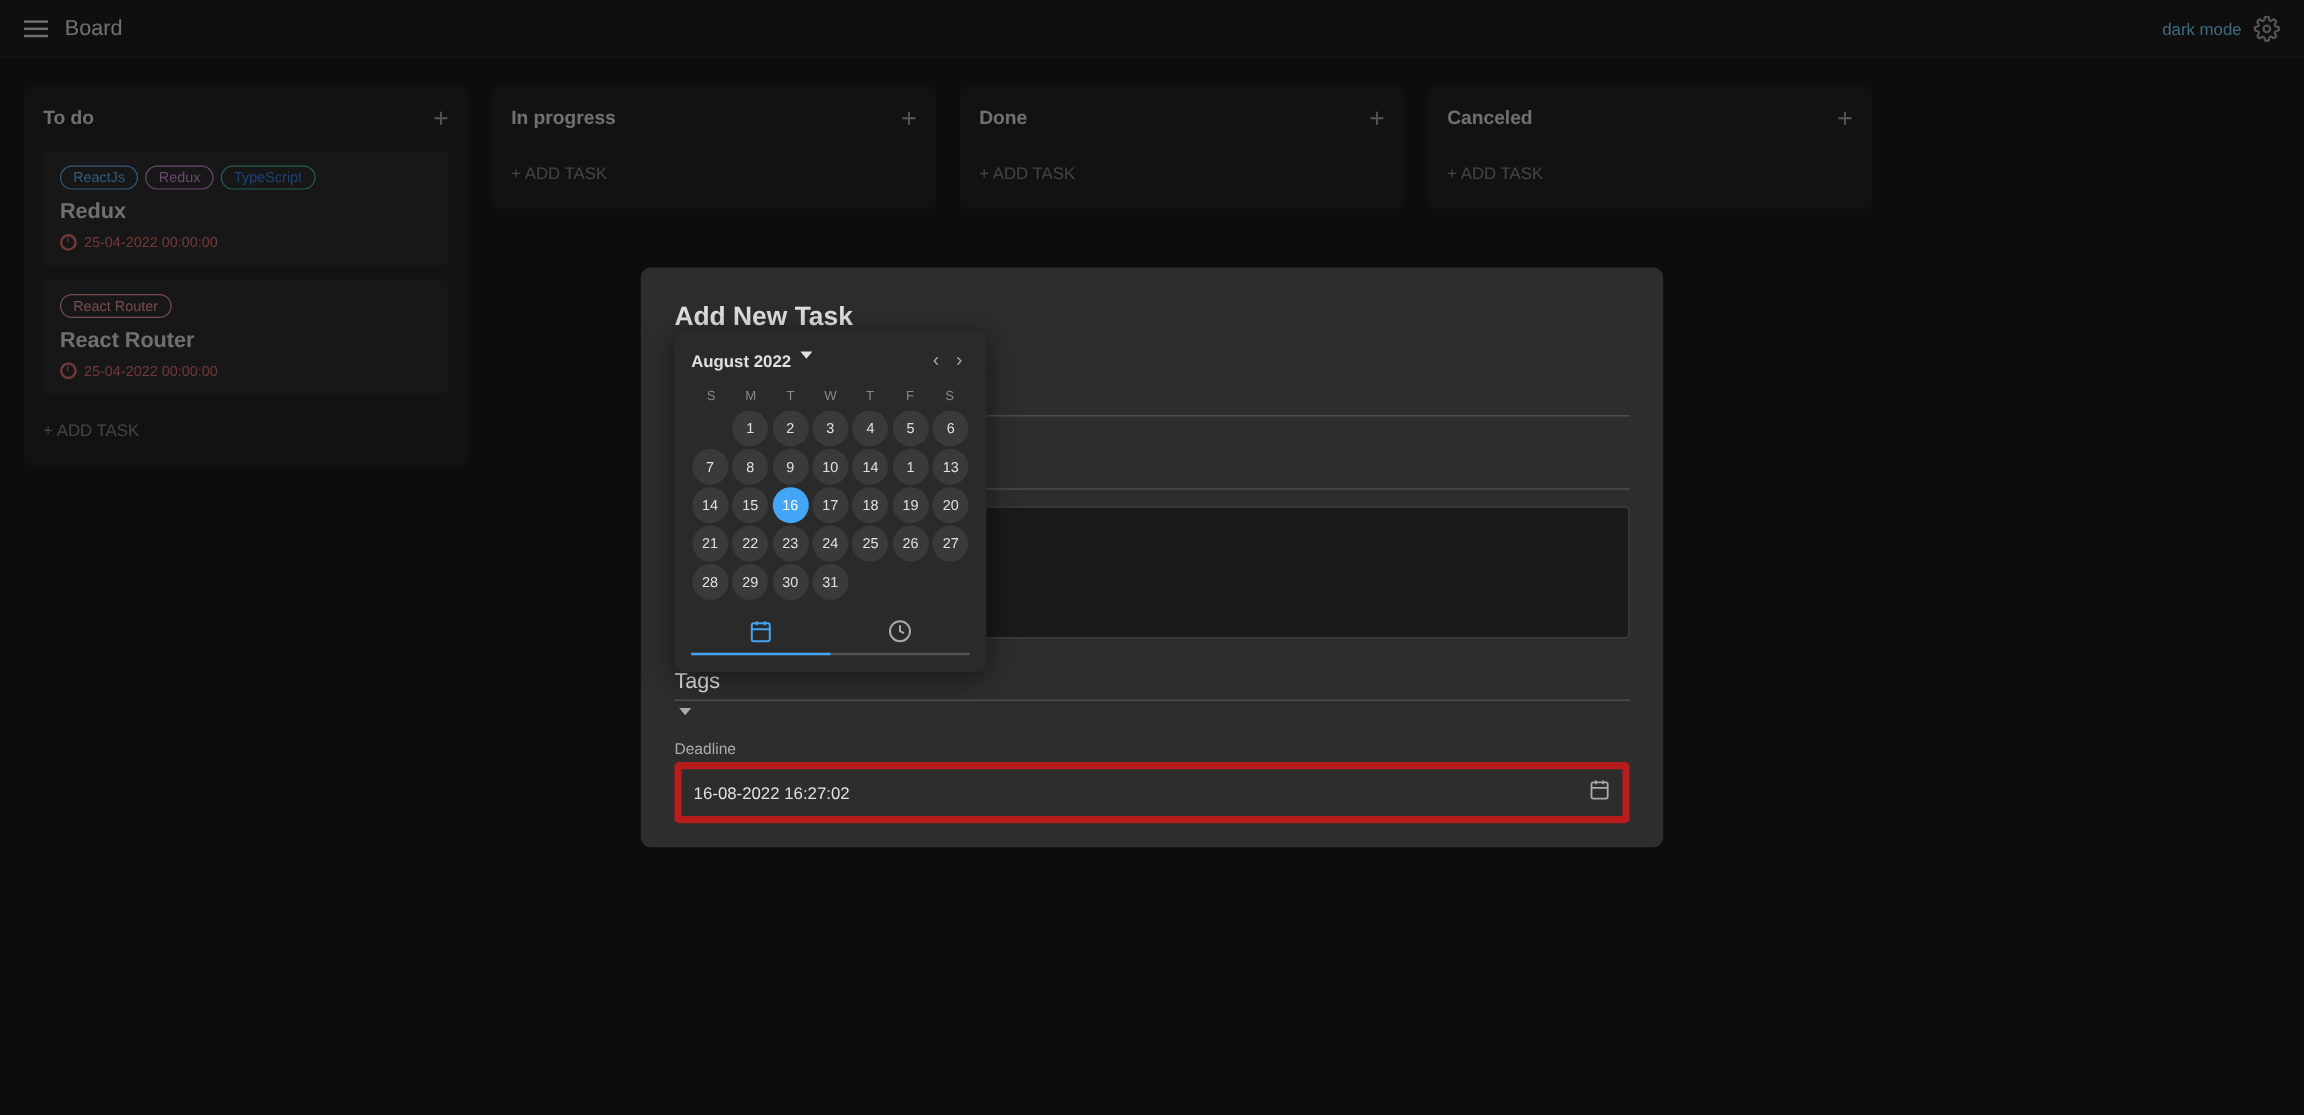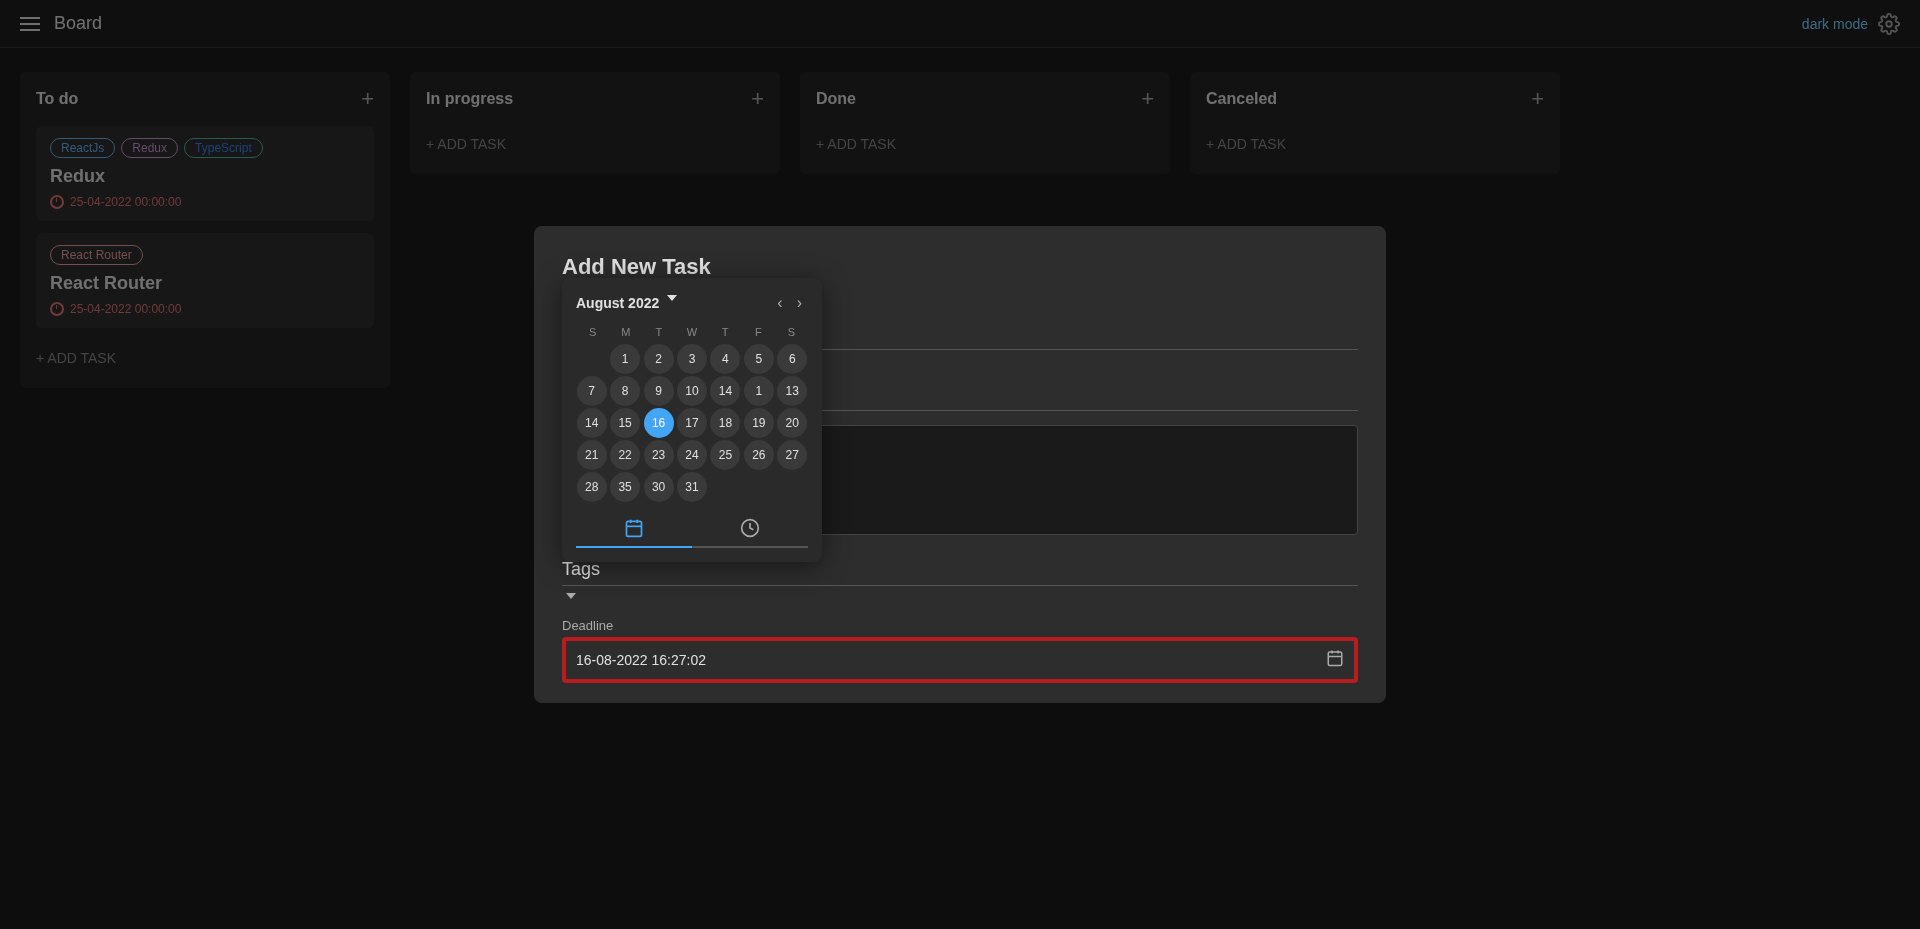--- a/index.html
+++ b/index.html
@@ -360,21 +360,21 @@
       background: #42a5f5;
     }
     
     .deadline-row {
       position: relative;
       margin-bottom: 0;
     }
     .deadline-input-wrapper {
       display: flex;
       align-items: center;
-      border: 4px solid #b91c1c;
+      border: 6px solid #b91c1c;
       border-radius: 4px;
       padding: 8px 10px;
       background: #2d2d2d;
       margin-top: 4px;
     }
     .deadline-input {
       flex: 1;
       background: transparent;
       border: none;
       color: #e0e0e0;
@@ -553,21 +553,21 @@
             <div class="cal-day">19</div>
             <div class="cal-day">20</div>
             <div class="cal-day">21</div>
             <div class="cal-day">22</div>
             <div class="cal-day">23</div>
             <div class="cal-day">24</div>
             <div class="cal-day">25</div>
             <div class="cal-day">26</div>
             <div class="cal-day">27</div>
             <div class="cal-day">28</div>
-            <div class="cal-day">35</div>
+            <div class="cal-day">29</div>
             <div class="cal-day">30</div>
             <div class="cal-day">31</div>
             <div class="cal-day empty"></div>
             <div class="cal-day empty"></div>
             <div class="cal-day empty"></div>
           </div>
 
         <div class="cal-tabs">
           <div class="cal-tab active">
 

